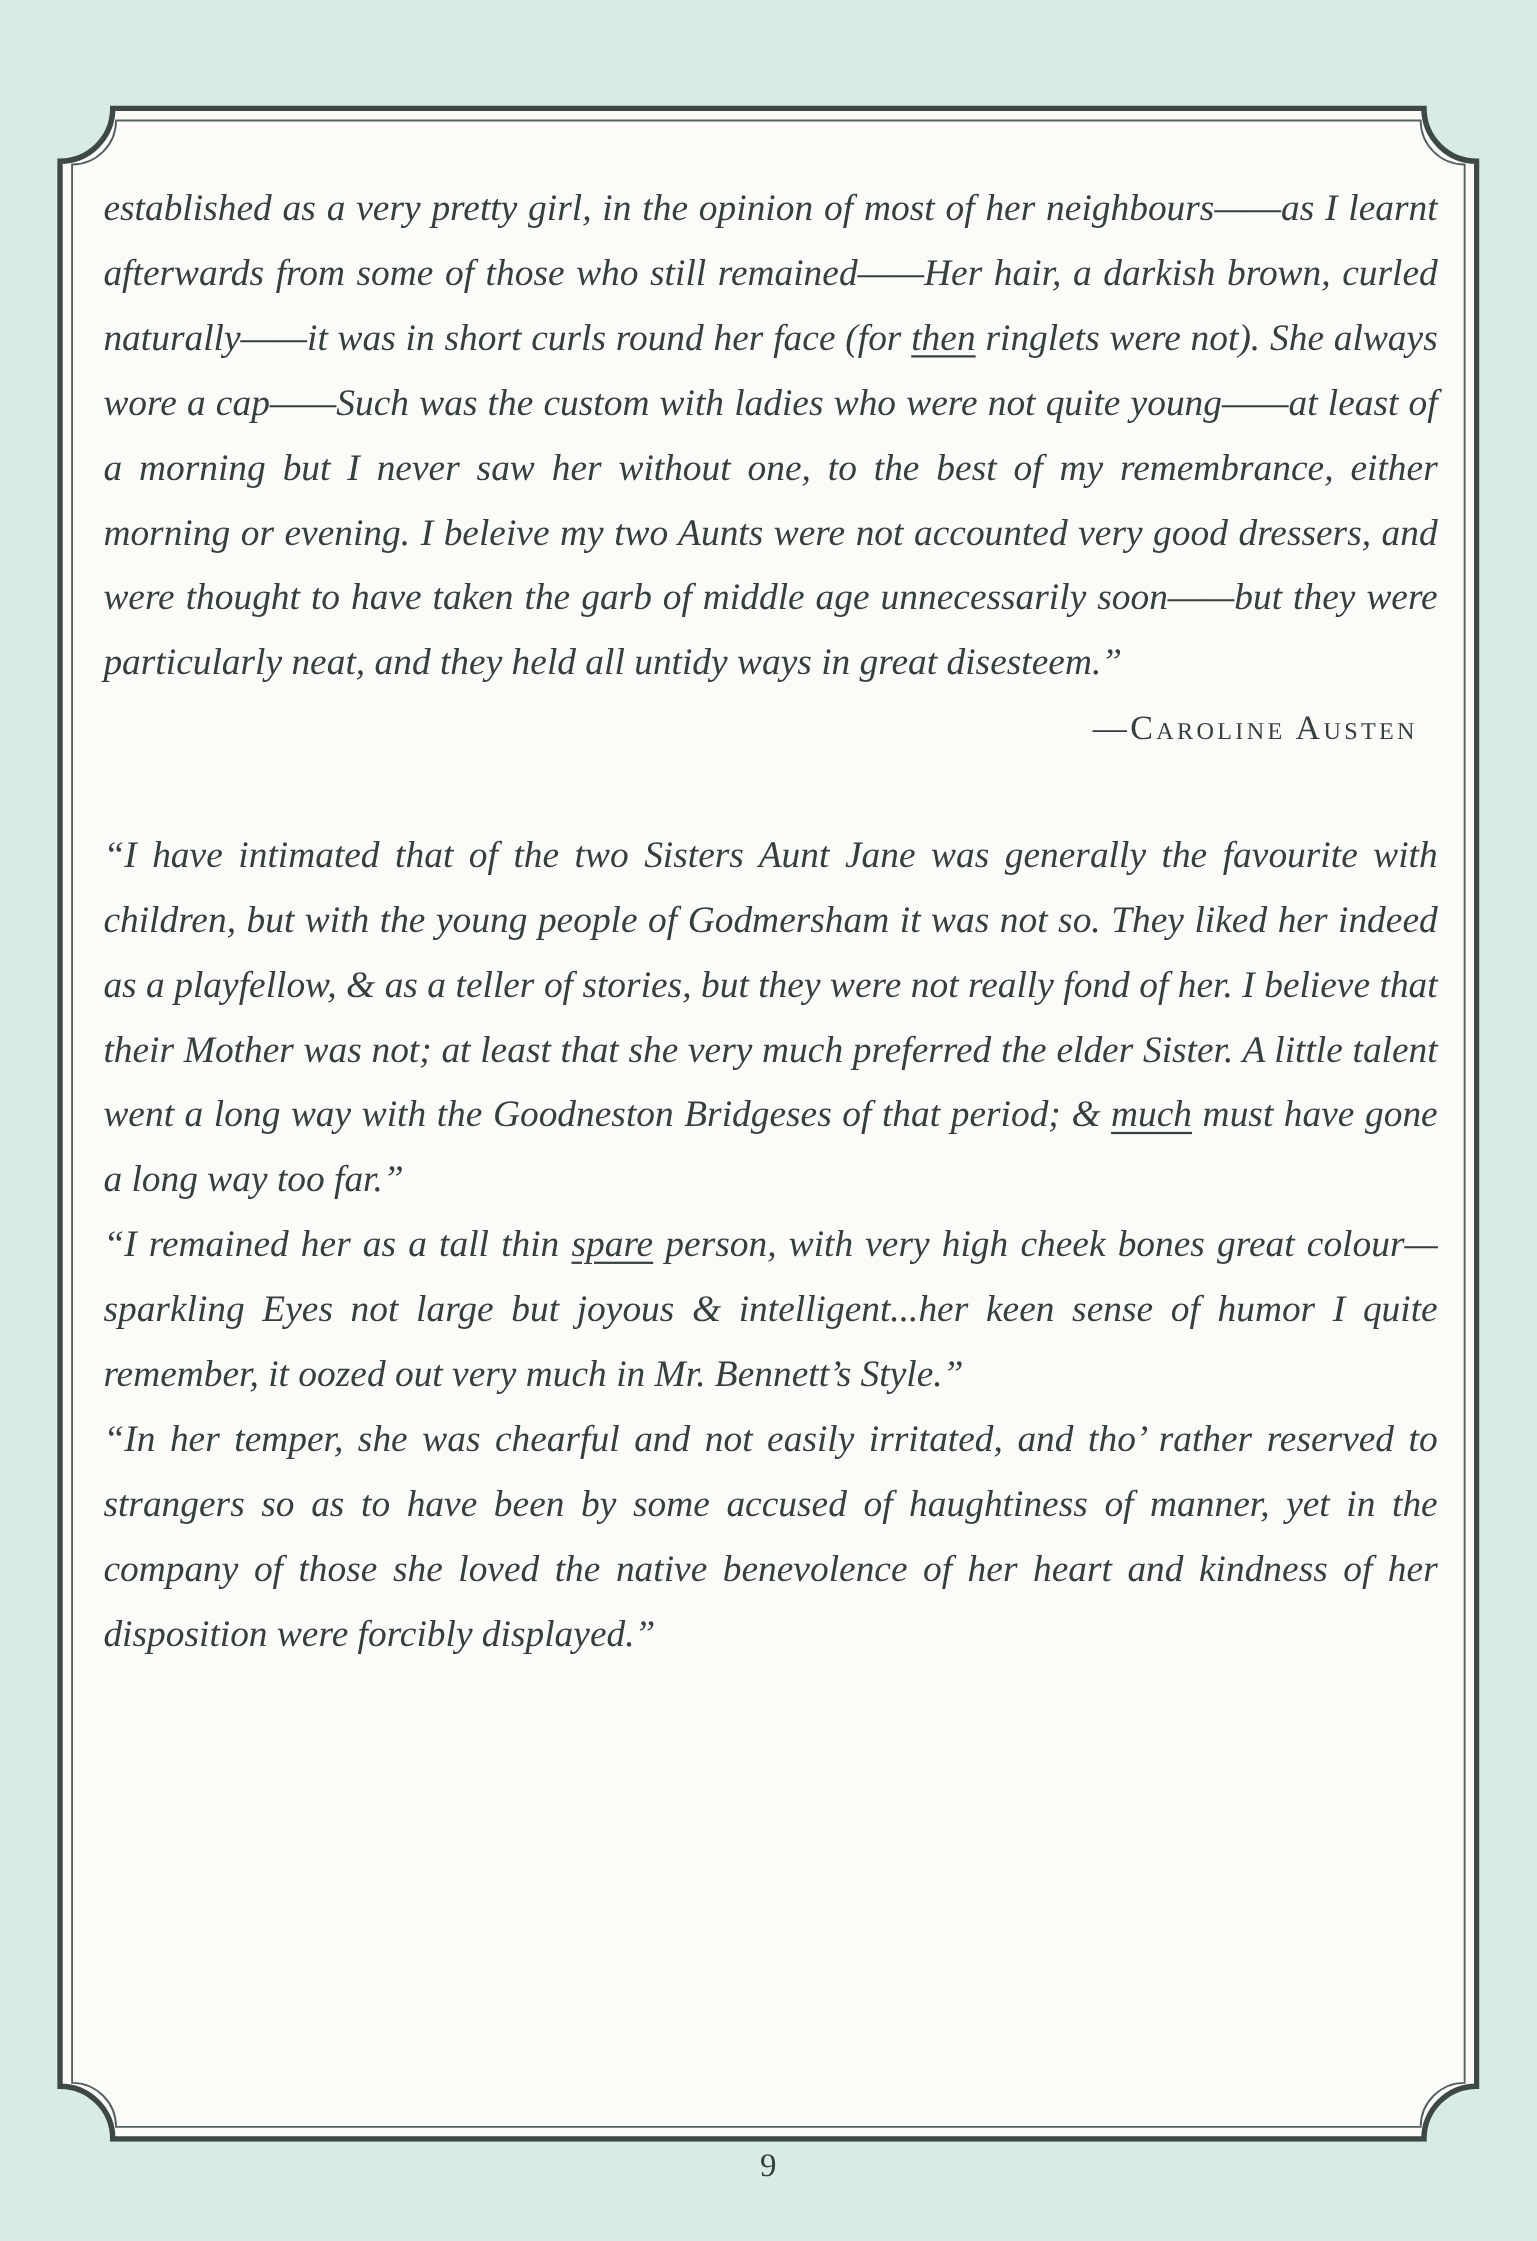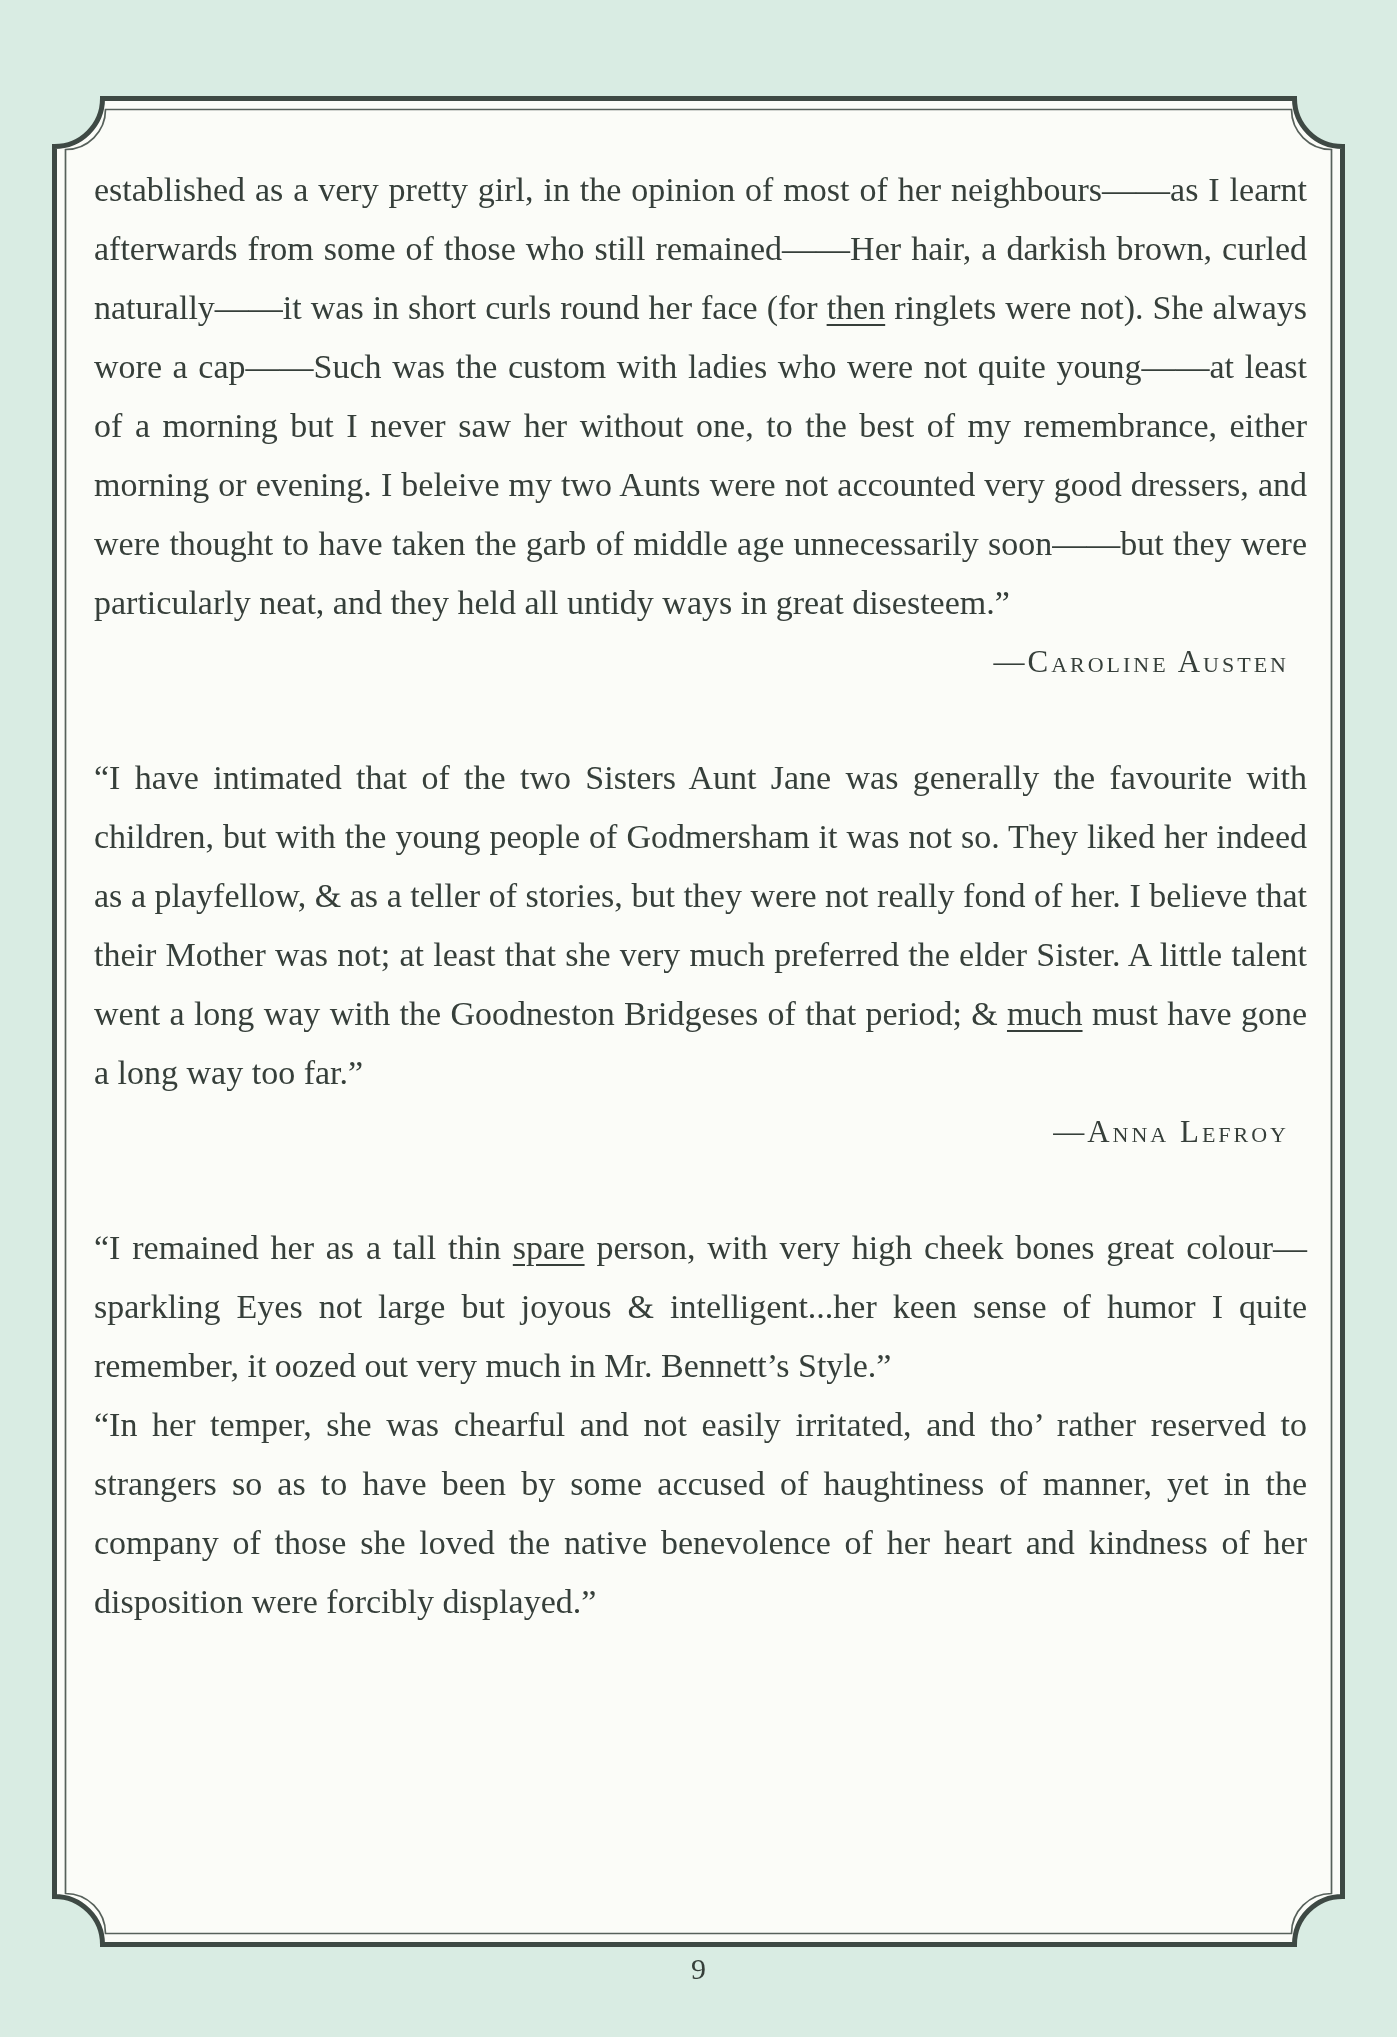--- a/index.html
+++ b/index.html
@@ -41,20 +41,21 @@
     left:0;top:0;width:100%;height:100%;
     display:block;
   }
   .content{
     position:absolute;
     left:0;top:0;width:100%;height:100%;
     padding:64px 38px 0 42px;
   }
   p.quote{
     margin:0;
+    font-style:italic;
     font-size:34px;
     line-height:59px;
     color:var(--text-color);
     text-align:justify;
   }
   p.quote u{
     text-decoration:underline;
     text-underline-offset:5px;
     text-decoration-thickness:1.5px;
   }
@@ -87,21 +88,20 @@
   <div class="frame">
     <svg viewBox="0 0 1293 1851" preserveAspectRatio="none">
       <path d="M 50.5 2.5 H 1242.5 A 48 48 0 0 0 1290.5 50.5 V 1800.5 A 48 48 0 0 0 1242.5 1848.5 H 50.5 A 48 48 0 0 0 2.5 1800.5 V 50.5 A 48 48 0 0 0 50.5 2.5 Z" fill="var(--frame-background)" stroke="var(--frame-border)" stroke-width="5"></path>
       <path d="M 53.5 13.5 H 1239.5 A 40 40 0 0 0 1279.5 53.5 V 1797.5 A 40 40 0 0 0 1239.5 1837.5 H 53.5 A 40 40 0 0 0 13.5 1797.5 V 53.5 A 40 40 0 0 0 53.5 13.5 Z" fill="none" stroke="var(--frame-inner-line)" stroke-width="1.7"></path>
     </svg>
 
     <div class="content" id="quotes">
         <p class="quote"><span>established as a very pretty girl, in the opinion of most of her neighbours——as I learnt afterwards from some of those who still remained——Her hair, a darkish brown, curled naturally——it was in short curls round her face (for </span><u>then</u><span> ringlets were not). She always wore a cap——Such was the custom with ladies who were not quite young——at least of a morning but I never saw her without one, to the best of my remembrance, either morning or evening. I beleive my two Aunts were not accounted very good dressers, and were thought to have taken the garb of middle age unnecessarily soon——but they were particularly neat, and they held all untidy ways in great disesteem.”</span></p>
         <div class="attribution">—Caroline Austen</div>
         <p class="quote"><span>“I have intimated that of the two Sisters Aunt Jane was generally the favourite with children, but with the young people of Godmersham it was not so. They liked her indeed as a playfellow, &amp; as a teller of stories, but they were not really fond of her. I believe that their Mother was not; at least that she very much preferred the elder Sister. A little talent went a long way with the Goodneston Bridgeses of that period; &amp; </span><u>much</u><span> must have gone a long way too far.”</span></p>
-        <div class="attribution">—Anna Lefroy</div>
         <p class="quote"><span>“I remained her as a tall thin </span><u>spare</u><span> person, with very high cheek bones great colour—sparkling Eyes not large but joyous &amp; intelligent...her keen sense of humor I quite remember, it oozed out very much in Mr. Bennett’s Style.”</span></p>
         <p class="quote"><span>“In her temper, she was chearful and not easily irritated, and tho’ rather reserved to strangers so as to have been by some accused of haughtiness of manner, yet in the company of those she loved the native benevolence of her heart and kindness of her disposition were forcibly displayed.”</span></p>
       </div>
   </div>
 
   <div class="page-number">9</div>
 
 </div>
 
 </body></html>

